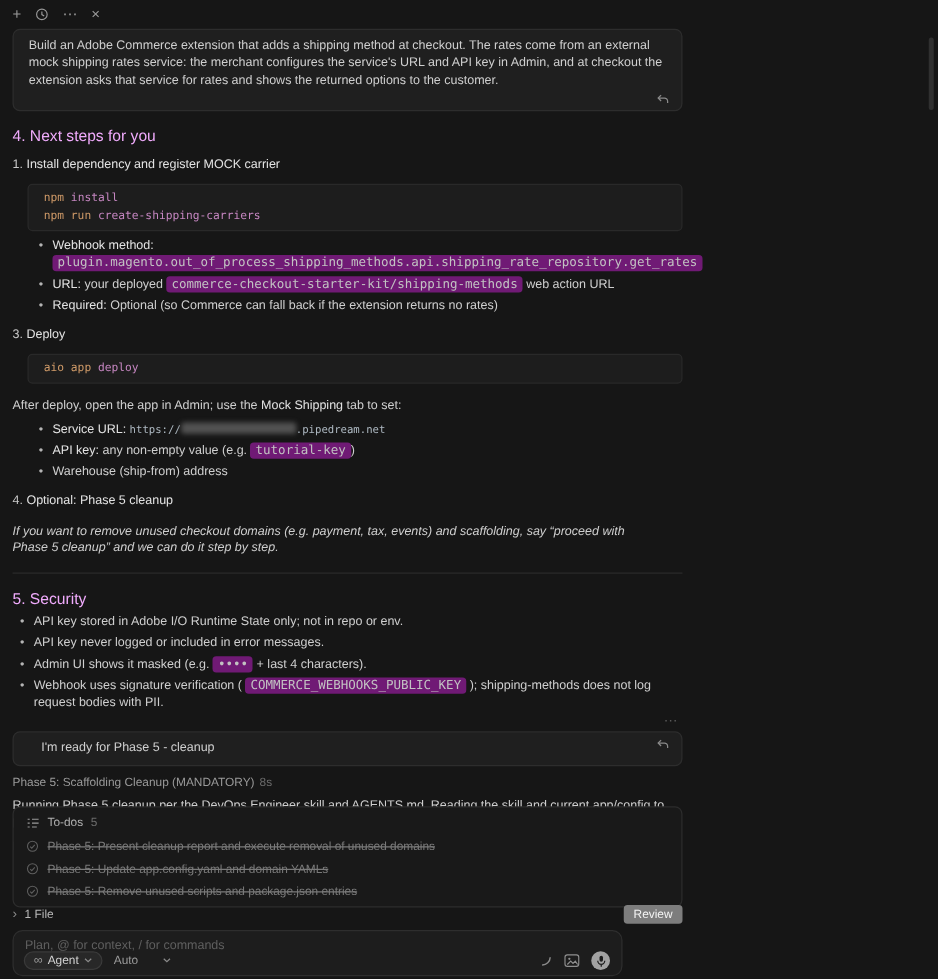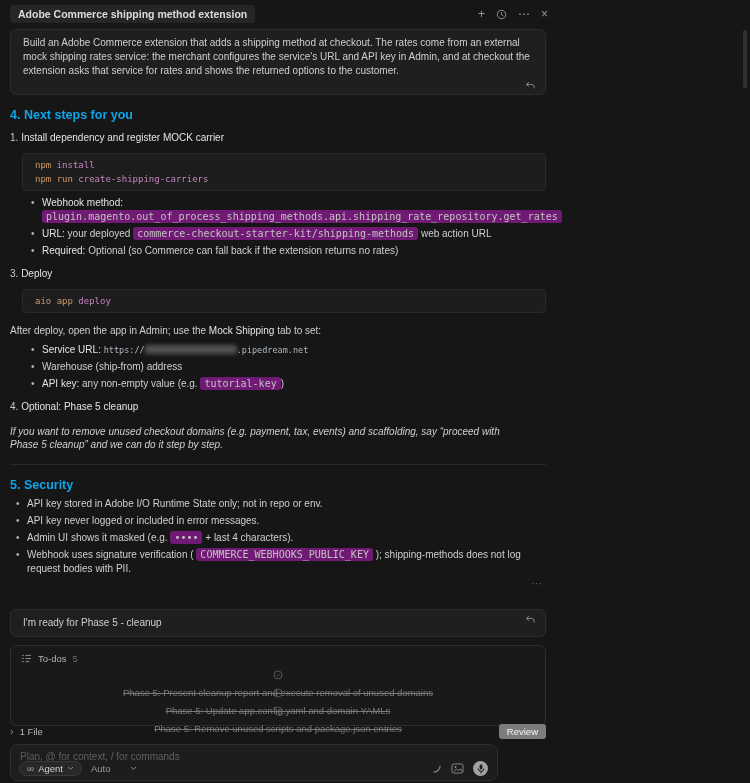--- a/index.html
+++ b/index.html
@@ -15,25 +15,25 @@
   .content { padding:0 10px; }
 
   
   .hdr { display:flex; justify-content:space-between; align-items:center; padding:5px 8px 2px 10px; }
   .title-tab { background:#262626; border-radius:4px; padding:3px 8px; font-size:10.5px; font-weight:bold; color:#dcdcdc; }
   .hdr-icons { display:flex; gap:11px; align-items:center; color:#9a9a9a; font-size:12px; line-height:12px; }
   .hdr-icons > span { cursor:default; }
 
   
   .ublock { background:#1f1f1f; border:1px solid #2d2d2d; border-radius:6px; padding:6px 12px 16px; position:relative; margin-top:4px; font-size:10px; line-height:14px; color:#cfcfcf; }
-  .ublock.compact { padding:6px 12px; margin-top:20px; }
+  .ublock.compact { padding:6px 22px; margin-top:2px; }
   .reply { position:absolute; right:9px; bottom:4px; }
   .ublock.compact .reply { top:5px; bottom:auto; }
 
-  h2 { font-size:12.5px; color:#0ea5e9; margin:13px 0 0; font-weight:bold; }
+  h2 { font-size:12.5px; color:#f0abfc; margin:13px 0 0; font-weight:normal; }
   .step { margin-top:9px; font-size:10px; color:#c9c9c9; line-height:14px; }
   b, .bold { color:#e3e3e3; font-weight:normal; }
   .para { margin-top:11px; font-size:10px; line-height:13.5px; color:#cfcfcf; }
 
   .codeblock { margin:8px 0 0 12px; background:#1d1d1d; border:1px solid #292929; border-radius:4px; padding:4px 12px; font-family:"DejaVu Sans Mono", monospace; font-size:9px; line-height:14px; }
   .tok-cmd { color:#cf9a68; }
   .tok-arg { color:#c586c0; }
 
   .ul { margin-top:5px; }
   .li { position:relative; padding-left:12px; margin-bottom:3px; font-size:10px; line-height:14px; color:#cfcfcf; }
@@ -51,21 +51,21 @@
   .phase-head { margin-top:8px; font-size:9.5px; color:#9a9a9a; }
   .dur { color:#6b6b6b; margin-left:4px; }
   .phase-body { margin-top:6px; font-size:10px; line-height:13.5px; color:#cfcfcf; }
   .explored { margin-top:7px; font-size:9.5px; color:#8f8f8f; }
   .explored .dim { color:#6b6b6b; }
 
   
   .todos { position:absolute; left:10px; top:645px; width:536px; border:1px solid #2c2c2c; border-radius:6px; background:#191919; padding:4px 10px 5px; }
   .todos-hdr { display:flex; align-items:center; gap:6px; height:16px; font-size:9.5px; color:#b0b0b0; }
   .todos-count { color:#6b6b6b; }
-  .todo-item { display:flex; align-items:center; gap:7px; margin-top:4px; height:14px;flex-direction:column; }
+  .todo-item { display:flex; align-items:center; gap:7px; margin-top:4px; height:14px; }
   .todo-text { font-size:9.5px; color:#7a7a7a; text-decoration:line-through; white-space:nowrap; }
 
   
   .files-row { position:absolute; left:10px; top:722px; width:536px; height:18px; display:flex; align-items:center; }
   .chev { color:#8a8a8a; font-size:11px; margin-right:6px; }
   .files-label { font-size:9.5px; color:#b8b8b8; }
   .review-btn { margin-left:auto; background:#7d7d7d; color:#f4f4f4; font-size:9.5px; padding:2px 8px; border-radius:3px; cursor:pointer; }
 
   
   .composer { position:absolute; left:10px; top:744px; width:488px; height:37px; background:#1d1d1d; border:1px solid #2e2e2e; border-radius:8px; padding:6px 9px 4px; }
@@ -80,21 +80,20 @@
   .scroll-thumb { position:absolute; right:3px; top:30px; width:4px; height:58px; background:#303030; border-radius:2px; }
 
   svg { display:block; }
 </style>
 </head>
 <body>
 
 <div class="inner">
 
   <div class="hdr">
-    <div class="title-tab">Adobe Commerce shipping method extension</div>
     <div class="hdr-icons">
       <span>+</span>
       <span>
         <svg width="11" height="11" viewBox="0 0 12 12">
             <circle cx="6" cy="6" r="4.6" fill="none" stroke="#9a9a9a" stroke-width="1"></circle>
             <path d="M6 3.4v2.8l2 1.3" stroke="#9a9a9a" stroke-width="1" fill="none"></path>
           </svg>
       </span>
       <span>⋯</span>
       <span>×</span>
@@ -147,24 +146,24 @@
 
     <div class="para">
       <span>After deploy, open the app in Admin; use the </span><b>Mock Shipping</b><span> tab to set:</span>
     </div>
 
     <div class="ul indent">
       <div class="li">
         <b>Service URL:</b> <span class="url-mono">https://</span><span class="redact"></span><span class="url-mono">.pipedream.net</span>
       </div>
       <div class="li">
+        <b>API key:</b><span> any non-empty value (e.g. </span><span class="chip">tutorial-key</span><span>)</span>
+      </div>
+      <div class="li">
         <span>Warehouse (ship-from) address</span>
-      </div>
-      <div class="li">
-        <b>API key:</b><span> any non-empty value (e.g. </span><span class="chip">tutorial-key</span><span>)</span>
       </div>
     </div>
 
     <div class="step">
       <span>4. </span><b>Optional: Phase 5 cleanup</b>
     </div>
 
     <div class="para" style="max-width:520px;font-style:italic;">If you want to remove unused checkout domains (e.g. payment, tax, events) and scaffolding, say “proceed with Phase 5 cleanup” and we can do it step by step.</div>
 
     <hr class="divider">

